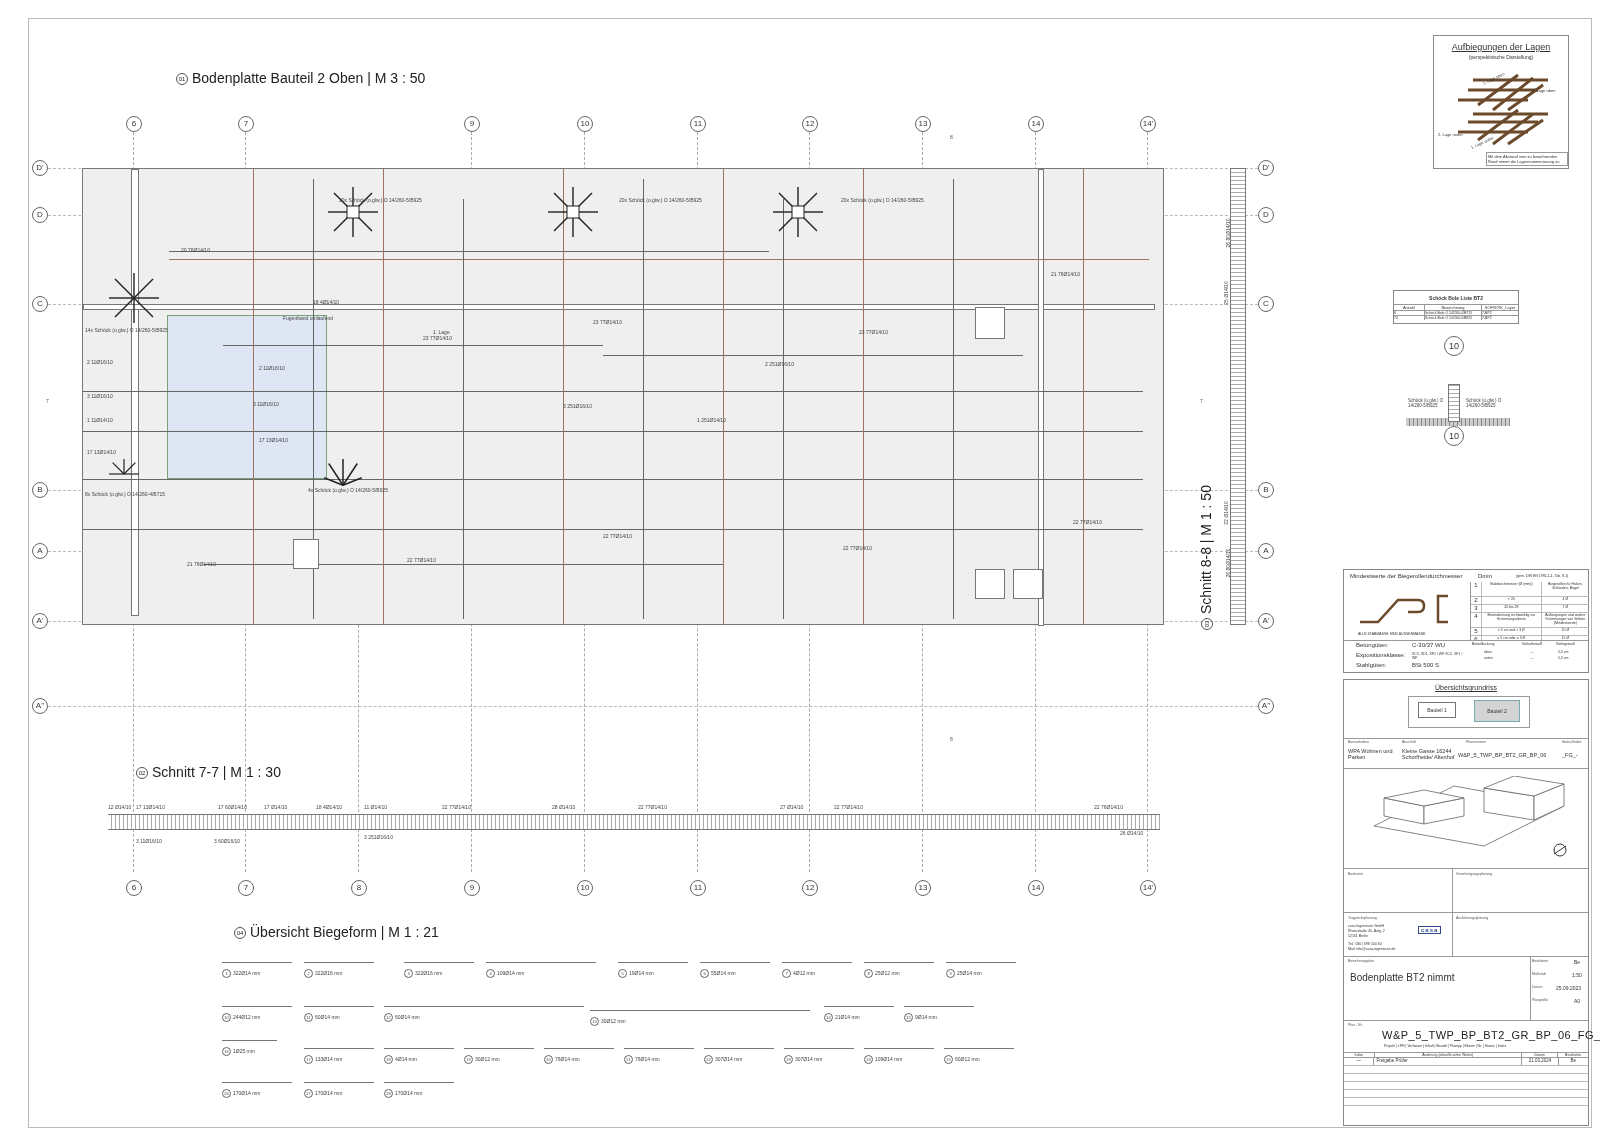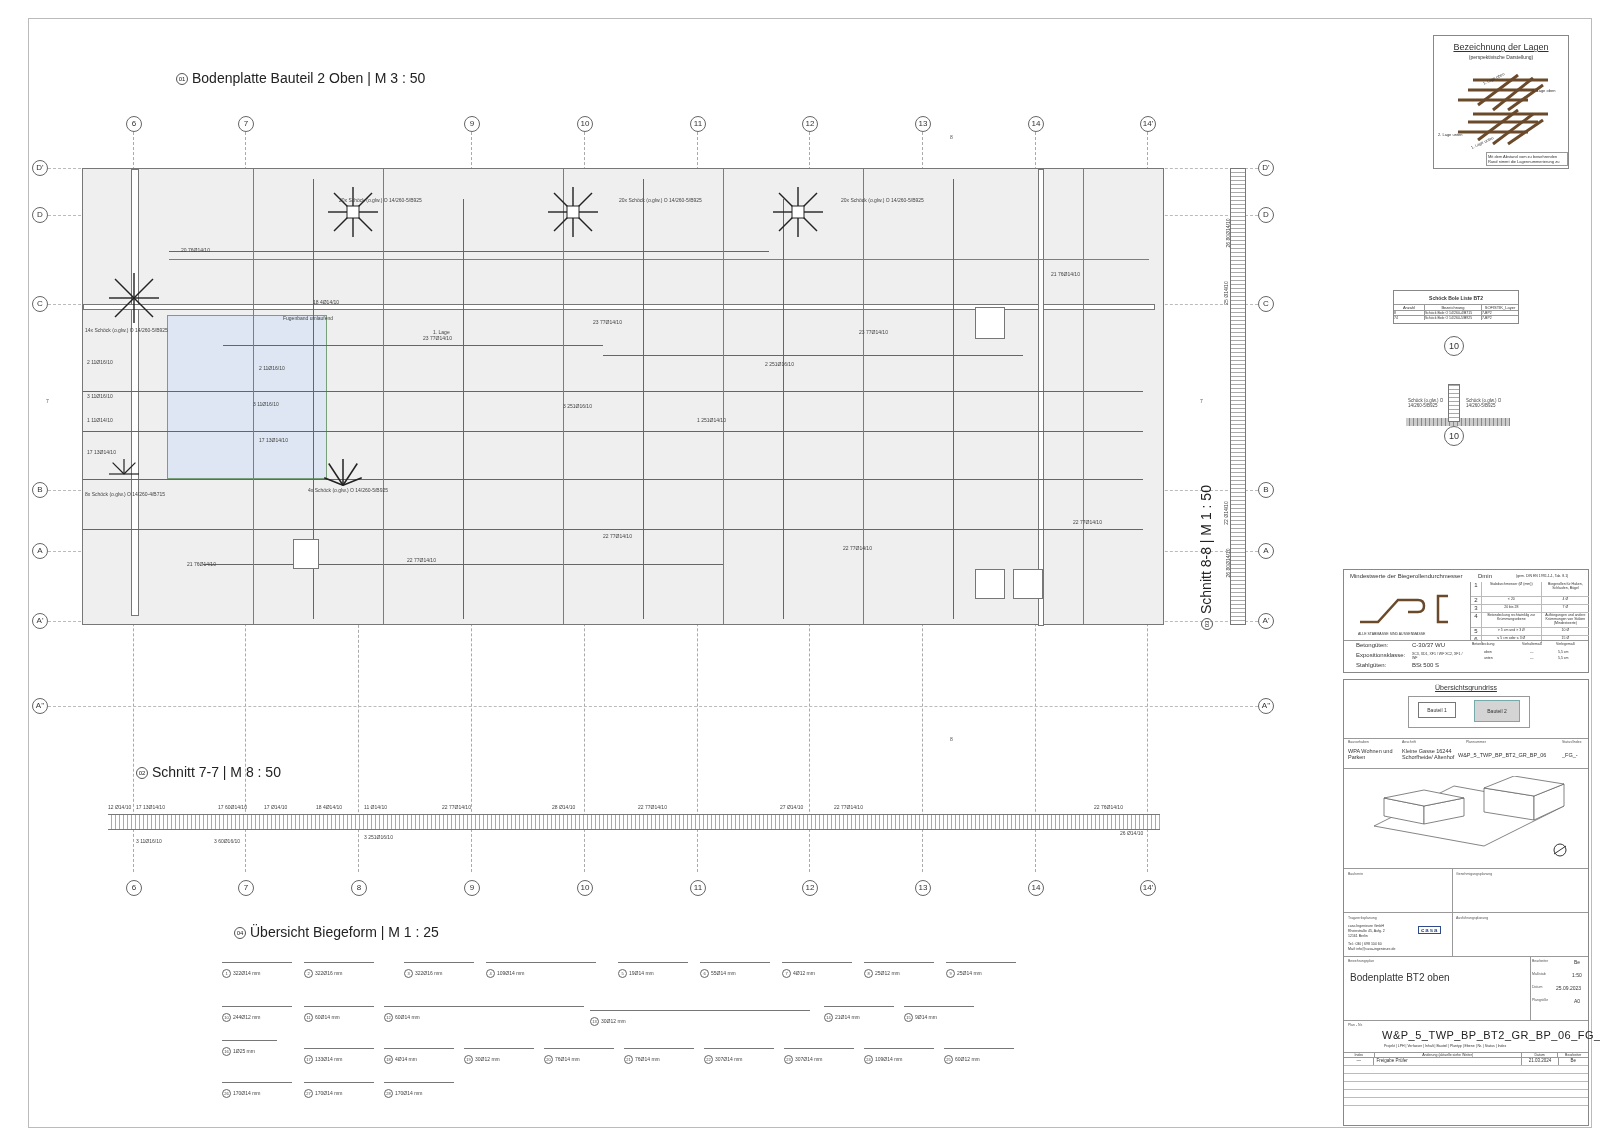--- a/index.html
+++ b/index.html
@@ -234,21 +234,21 @@
 <div class="abs" style="left:1230px;top:168px;width:14px;height:455px;border:1px solid #777;background:repeating-linear-gradient(0deg,#fff 0,#fff 3px,#aaa 3px,#aaa 4px);"></div>
 <div class="abs title" style="left:1198px;top:630px;transform:rotate(-90deg);transform-origin:left top;">
   <span class="num">03</span><span>Schnitt 8-8 | M  1 : 50</span>
 </div>
 <div class="label" style="left:1214px;top:230px;transform:rotate(-90deg);">26 80Ø14/10</div>
 <div class="label" style="left:1214px;top:290px;transform:rotate(-90deg);">25 Ø14/10</div>
 <div class="label" style="left:1214px;top:510px;transform:rotate(-90deg);">22 Ø14/10</div>
 <div class="label" style="left:1214px;top:560px;transform:rotate(-90deg);">26 80Ø14/10</div>
 
 <div class="abs title" style="left:136px;top:764px;">
-  <span class="num">02</span><span>Schnitt 7-7 | M  8 : 50</span>
+  <span class="num">02</span><span>Schnitt 7-7 | M  1 : 30</span>
 </div>
 <div class="section" style="left:108px;top:814px;width:1040px;"></div>
 <div class="section" style="left:1036px;top:814px;width:124px;"></div>
 <div>
   <div class="label" style="left:108px;top:804px;">12 Ø14/10</div>
   <div class="label" style="left:136px;top:804px;">17 13Ø14/10</div>
   <div class="label" style="left:218px;top:804px;">17 60Ø14/10</div>
   <div class="label" style="left:264px;top:804px;">17 Ø14/10</div>
   <div class="label" style="left:316px;top:804px;">18 4Ø14/10</div>
   <div class="label" style="left:364px;top:804px;">11 Ø14/10</div>
@@ -271,21 +271,21 @@
   <div class="grid-bubble" style="left:464px;top:880px;">9</div>
   <div class="grid-bubble" style="left:577px;top:880px;">10</div>
   <div class="grid-bubble" style="left:690px;top:880px;">11</div>
   <div class="grid-bubble" style="left:802px;top:880px;">12</div>
   <div class="grid-bubble" style="left:915px;top:880px;">13</div>
   <div class="grid-bubble" style="left:1028px;top:880px;">14</div>
   <div class="grid-bubble" style="left:1140px;top:880px;">14'</div>
 </div>
 
 <div class="abs title" style="left:234px;top:924px;">
-  <span class="num">04</span><span>Übersicht Biegeform | M  1 : 25</span>
+  <span class="num">04</span><span>Übersicht Biegeform | M  1 : 21</span>
 </div>
 <div>
   <div class="biege-item" style="left:222px;top:962px;"><span class="ln"></span><span class="n">1</span><span>322Ø14 mm</span></div>
   <div class="biege-item" style="left:304px;top:962px;"><span class="ln"></span><span class="n">2</span><span>322Ø16 mm</span></div>
   <div class="biege-item" style="left:404px;top:962px;"><span class="ln"></span><span class="n">3</span><span>322Ø16 mm</span></div>
   <div class="biege-item" style="left:486px;top:962px;"><span class="ln" style="width:110px;"></span><span class="n">4</span><span>109Ø14 mm</span></div>
   <div class="biege-item" style="left:618px;top:962px;"><span class="ln"></span><span class="n">5</span><span>19Ø14 mm</span></div>
   <div class="biege-item" style="left:700px;top:962px;"><span class="ln"></span><span class="n">6</span><span>55Ø14 mm</span></div>
   <div class="biege-item" style="left:782px;top:962px;"><span class="ln"></span><span class="n">7</span><span>4Ø12 mm</span></div>
   <div class="biege-item" style="left:864px;top:962px;"><span class="ln"></span><span class="n">8</span><span>25Ø12 mm</span></div>
@@ -305,21 +305,21 @@
   <div class="biege-item" style="left:704px;top:1048px;"><span class="ln"></span><span class="n">22</span><span>307Ø14 mm</span></div>
   <div class="biege-item" style="left:784px;top:1048px;"><span class="ln"></span><span class="n">23</span><span>307Ø14 mm</span></div>
   <div class="biege-item" style="left:864px;top:1048px;"><span class="ln"></span><span class="n">24</span><span>109Ø14 mm</span></div>
   <div class="biege-item" style="left:944px;top:1048px;"><span class="ln"></span><span class="n">25</span><span>60Ø12 mm</span></div>
   <div class="biege-item" style="left:222px;top:1082px;"><span class="ln"></span><span class="n">26</span><span>170Ø14 mm</span></div>
   <div class="biege-item" style="left:304px;top:1082px;"><span class="ln"></span><span class="n">27</span><span>170Ø14 mm</span></div>
   <div class="biege-item" style="left:384px;top:1082px;"><span class="ln"></span><span class="n">28</span><span>170Ø14 mm</span></div>
 </div>
 
 <div class="tb" style="left:1433px;top:35px;width:134px;height:132px;">
-  <div style="text-align:center;font-size:9px;text-decoration:underline;margin-top:6px;">Bezeichnung der Lagen</div>
+  <div style="text-align:center;font-size:9px;text-decoration:underline;margin-top:6px;">Aufbiegungen der Lagen</div>
   <div style="text-align:center;font-size:5px;margin-top:2px;">(perspektivische Darstellung)</div>
   <svg style="position:absolute;left:14px;top:34px;" width="110" height="80" viewBox="0 0 110 80">
     <g stroke="#6b4a2b" stroke-width="3">
       <line x1="20" y1="20" x2="90" y2="20"></line>
         <line x1="10" y1="30" x2="80" y2="30"></line>
         <line x1="25" y1="10" x2="100" y2="10"></line>
       <line x1="30" y1="35" x2="70" y2="5"></line>
         <line x1="45" y1="40" x2="85" y2="8"></line>
         <line x1="60" y1="40" x2="95" y2="15"></line>
       <line x1="20" y1="52" x2="90" y2="52"></line>
@@ -467,21 +467,21 @@
     <div>casa Ingenieure GmbH</div>
     <div>Rheinstraße 45, Aufg. 2</div>
     <div>12161 Berlin</div>
     <div style="margin-top:3px;">Tel.: 030 | 698 104 60</div>
     <div>Mail: info@casa-ingenieure.de</div>
   </div>
   <div class="abs" style="left:74px;top:246px;font-size:6px;font-weight:bold;color:#2e4a8a;letter-spacing:1px;border:1px solid #2e4a8a;padding:0 2px;">casa</div>
 
   <div class="abs" style="left:0;top:276px;width:244px;border-top:1px solid #999;"></div>
   <div class="abs small" style="left:4px;top:279px;font-size:3.5px;">Bewehrungsplan</div>
-  <div class="abs" style="left:6px;top:292px;font-size:10px;">Bodenplatte BT2 oben</div>
+  <div class="abs" style="left:6px;top:292px;font-size:10px;">Bodenplatte BT2 nimmt</div>
   <div class="abs" style="left:186px;top:276px;height:64px;border-left:1px solid #999;"></div>
   <div class="abs small" style="left:188px;top:279px;font-size:3.5px;">Bearbeiter</div>
   <div class="abs" style="left:230px;top:279px;font-size:5px;">Be</div>
   <div class="abs small" style="left:188px;top:292px;font-size:3.5px;">Maßstab</div>
   <div class="abs" style="left:228px;top:292px;font-size:5px;">1:50</div>
   <div class="abs small" style="left:188px;top:305px;font-size:3.5px;">Datum</div>
   <div class="abs" style="left:212px;top:305px;font-size:5px;">25.09.2023</div>
   <div class="abs small" style="left:188px;top:318px;font-size:3.5px;">Plangröße</div>
   <div class="abs" style="left:230px;top:318px;font-size:5px;">A0</div>
 

